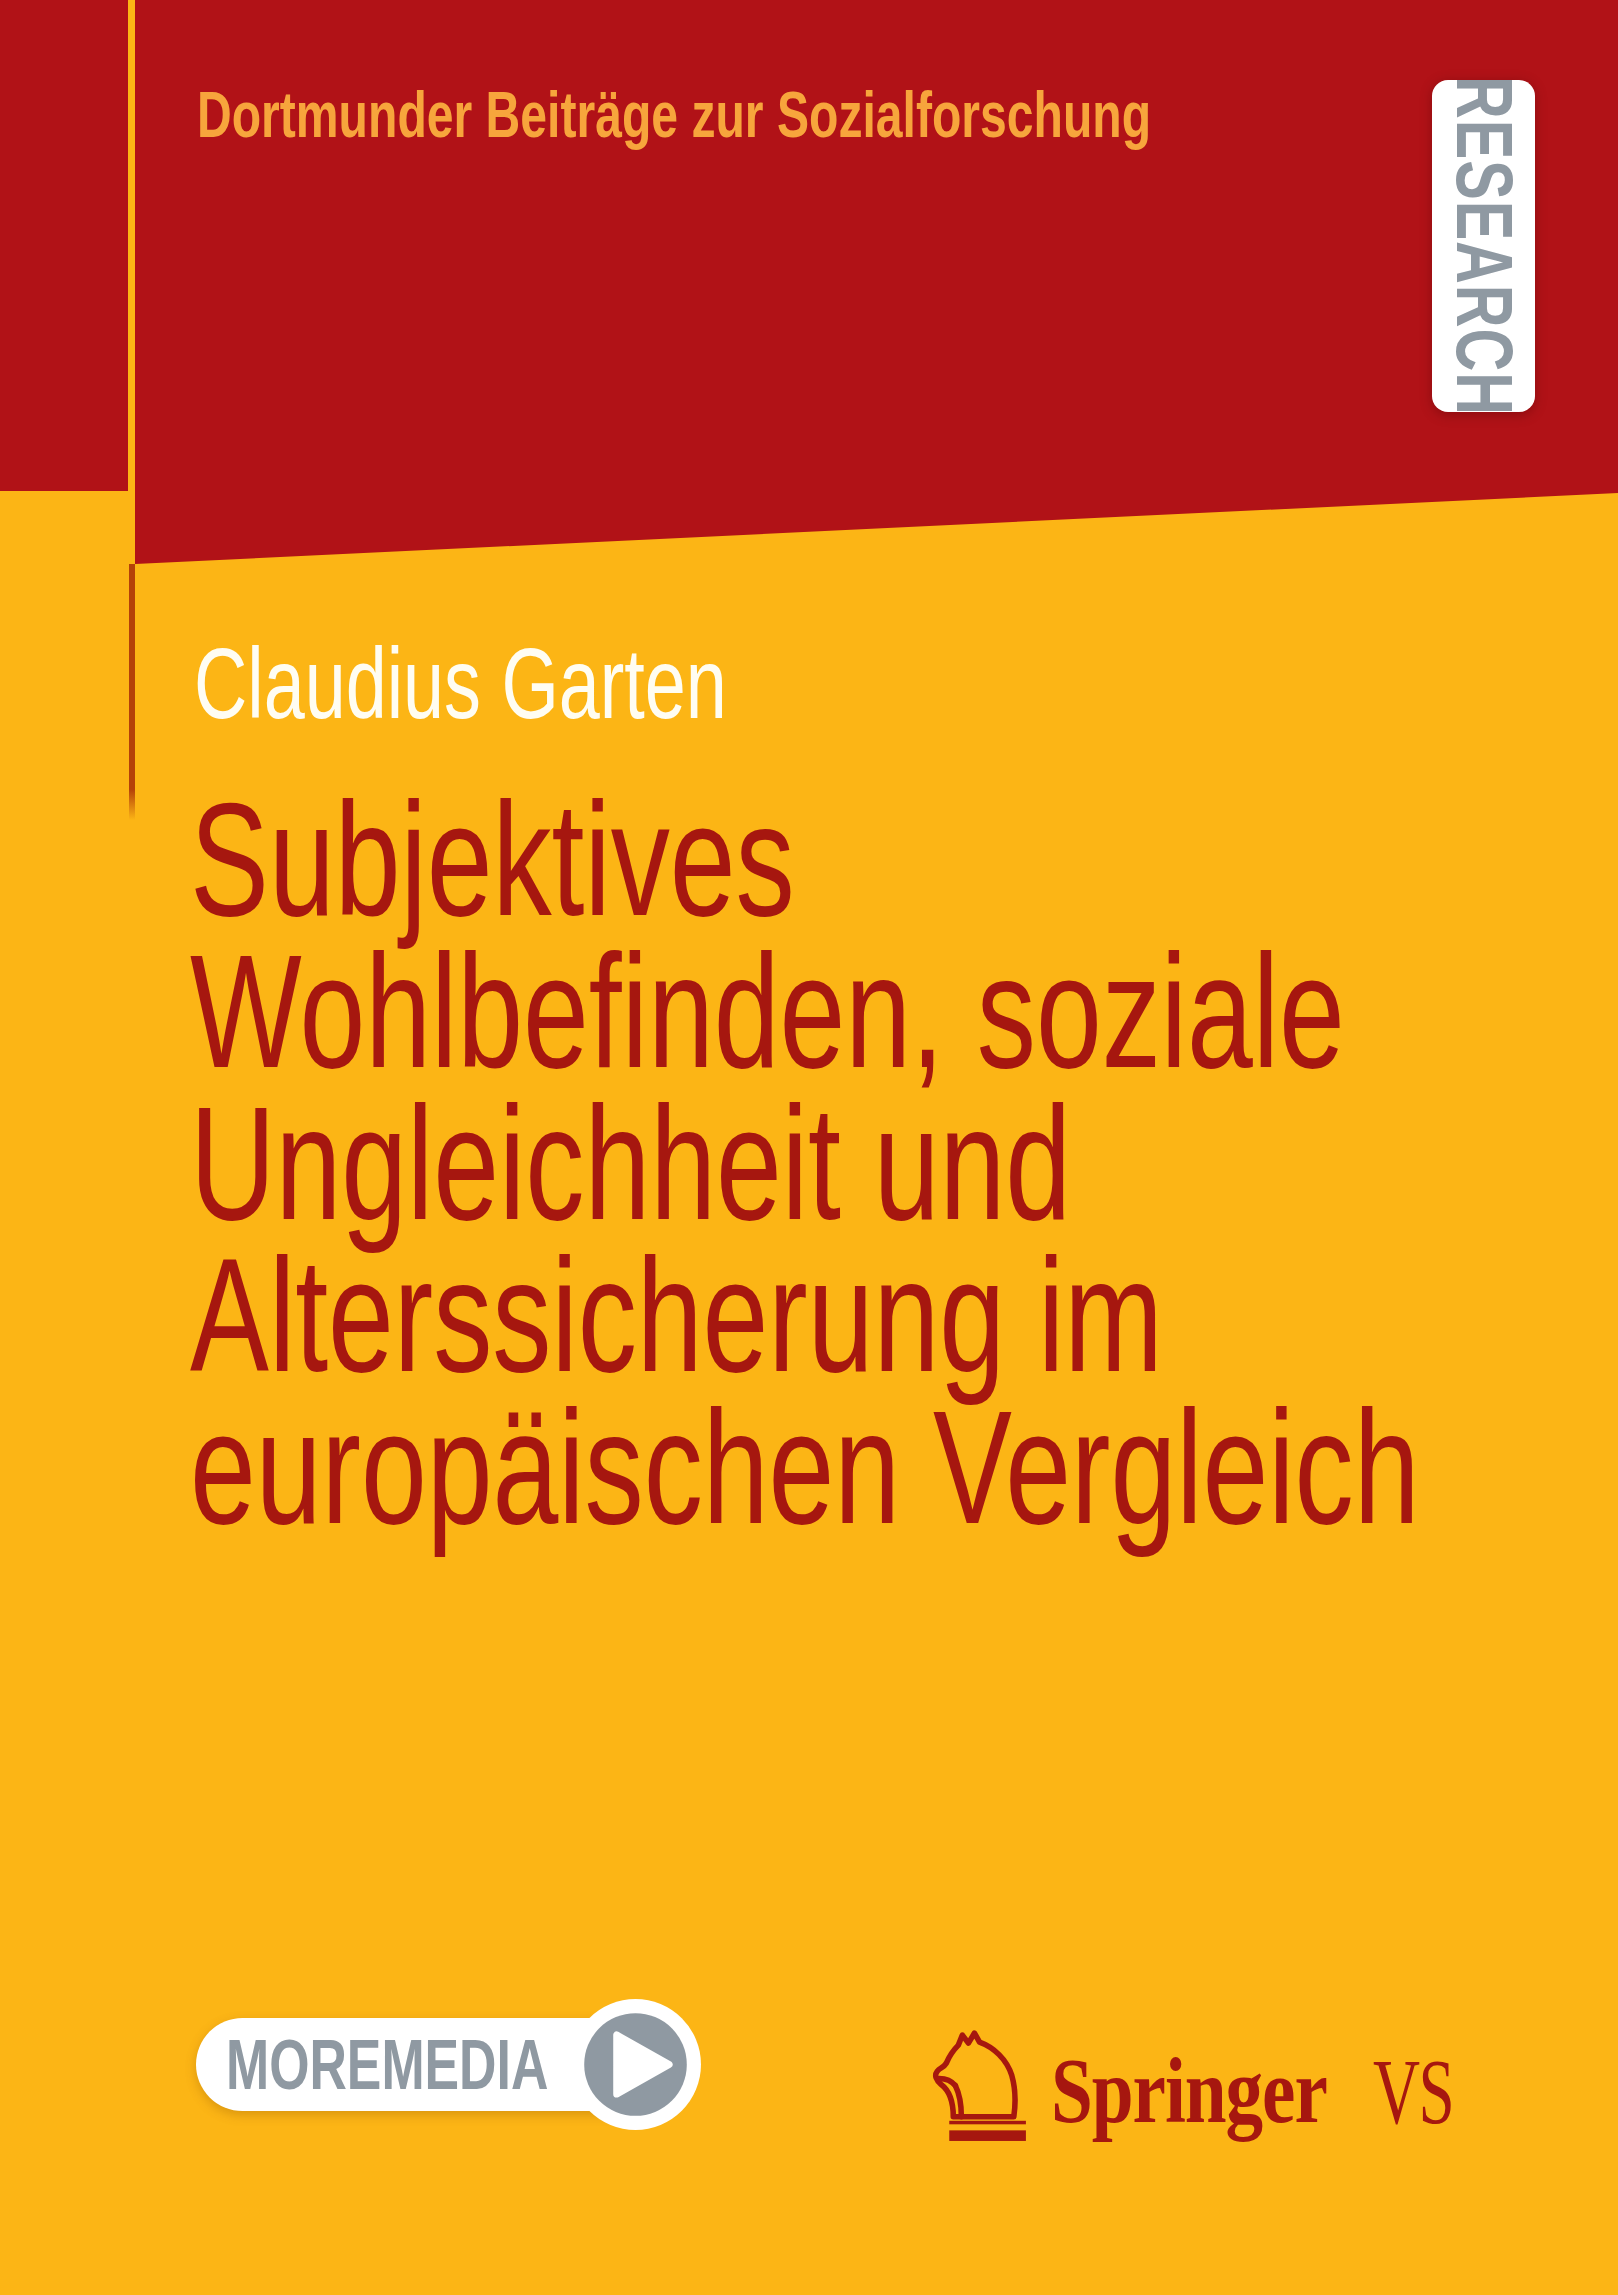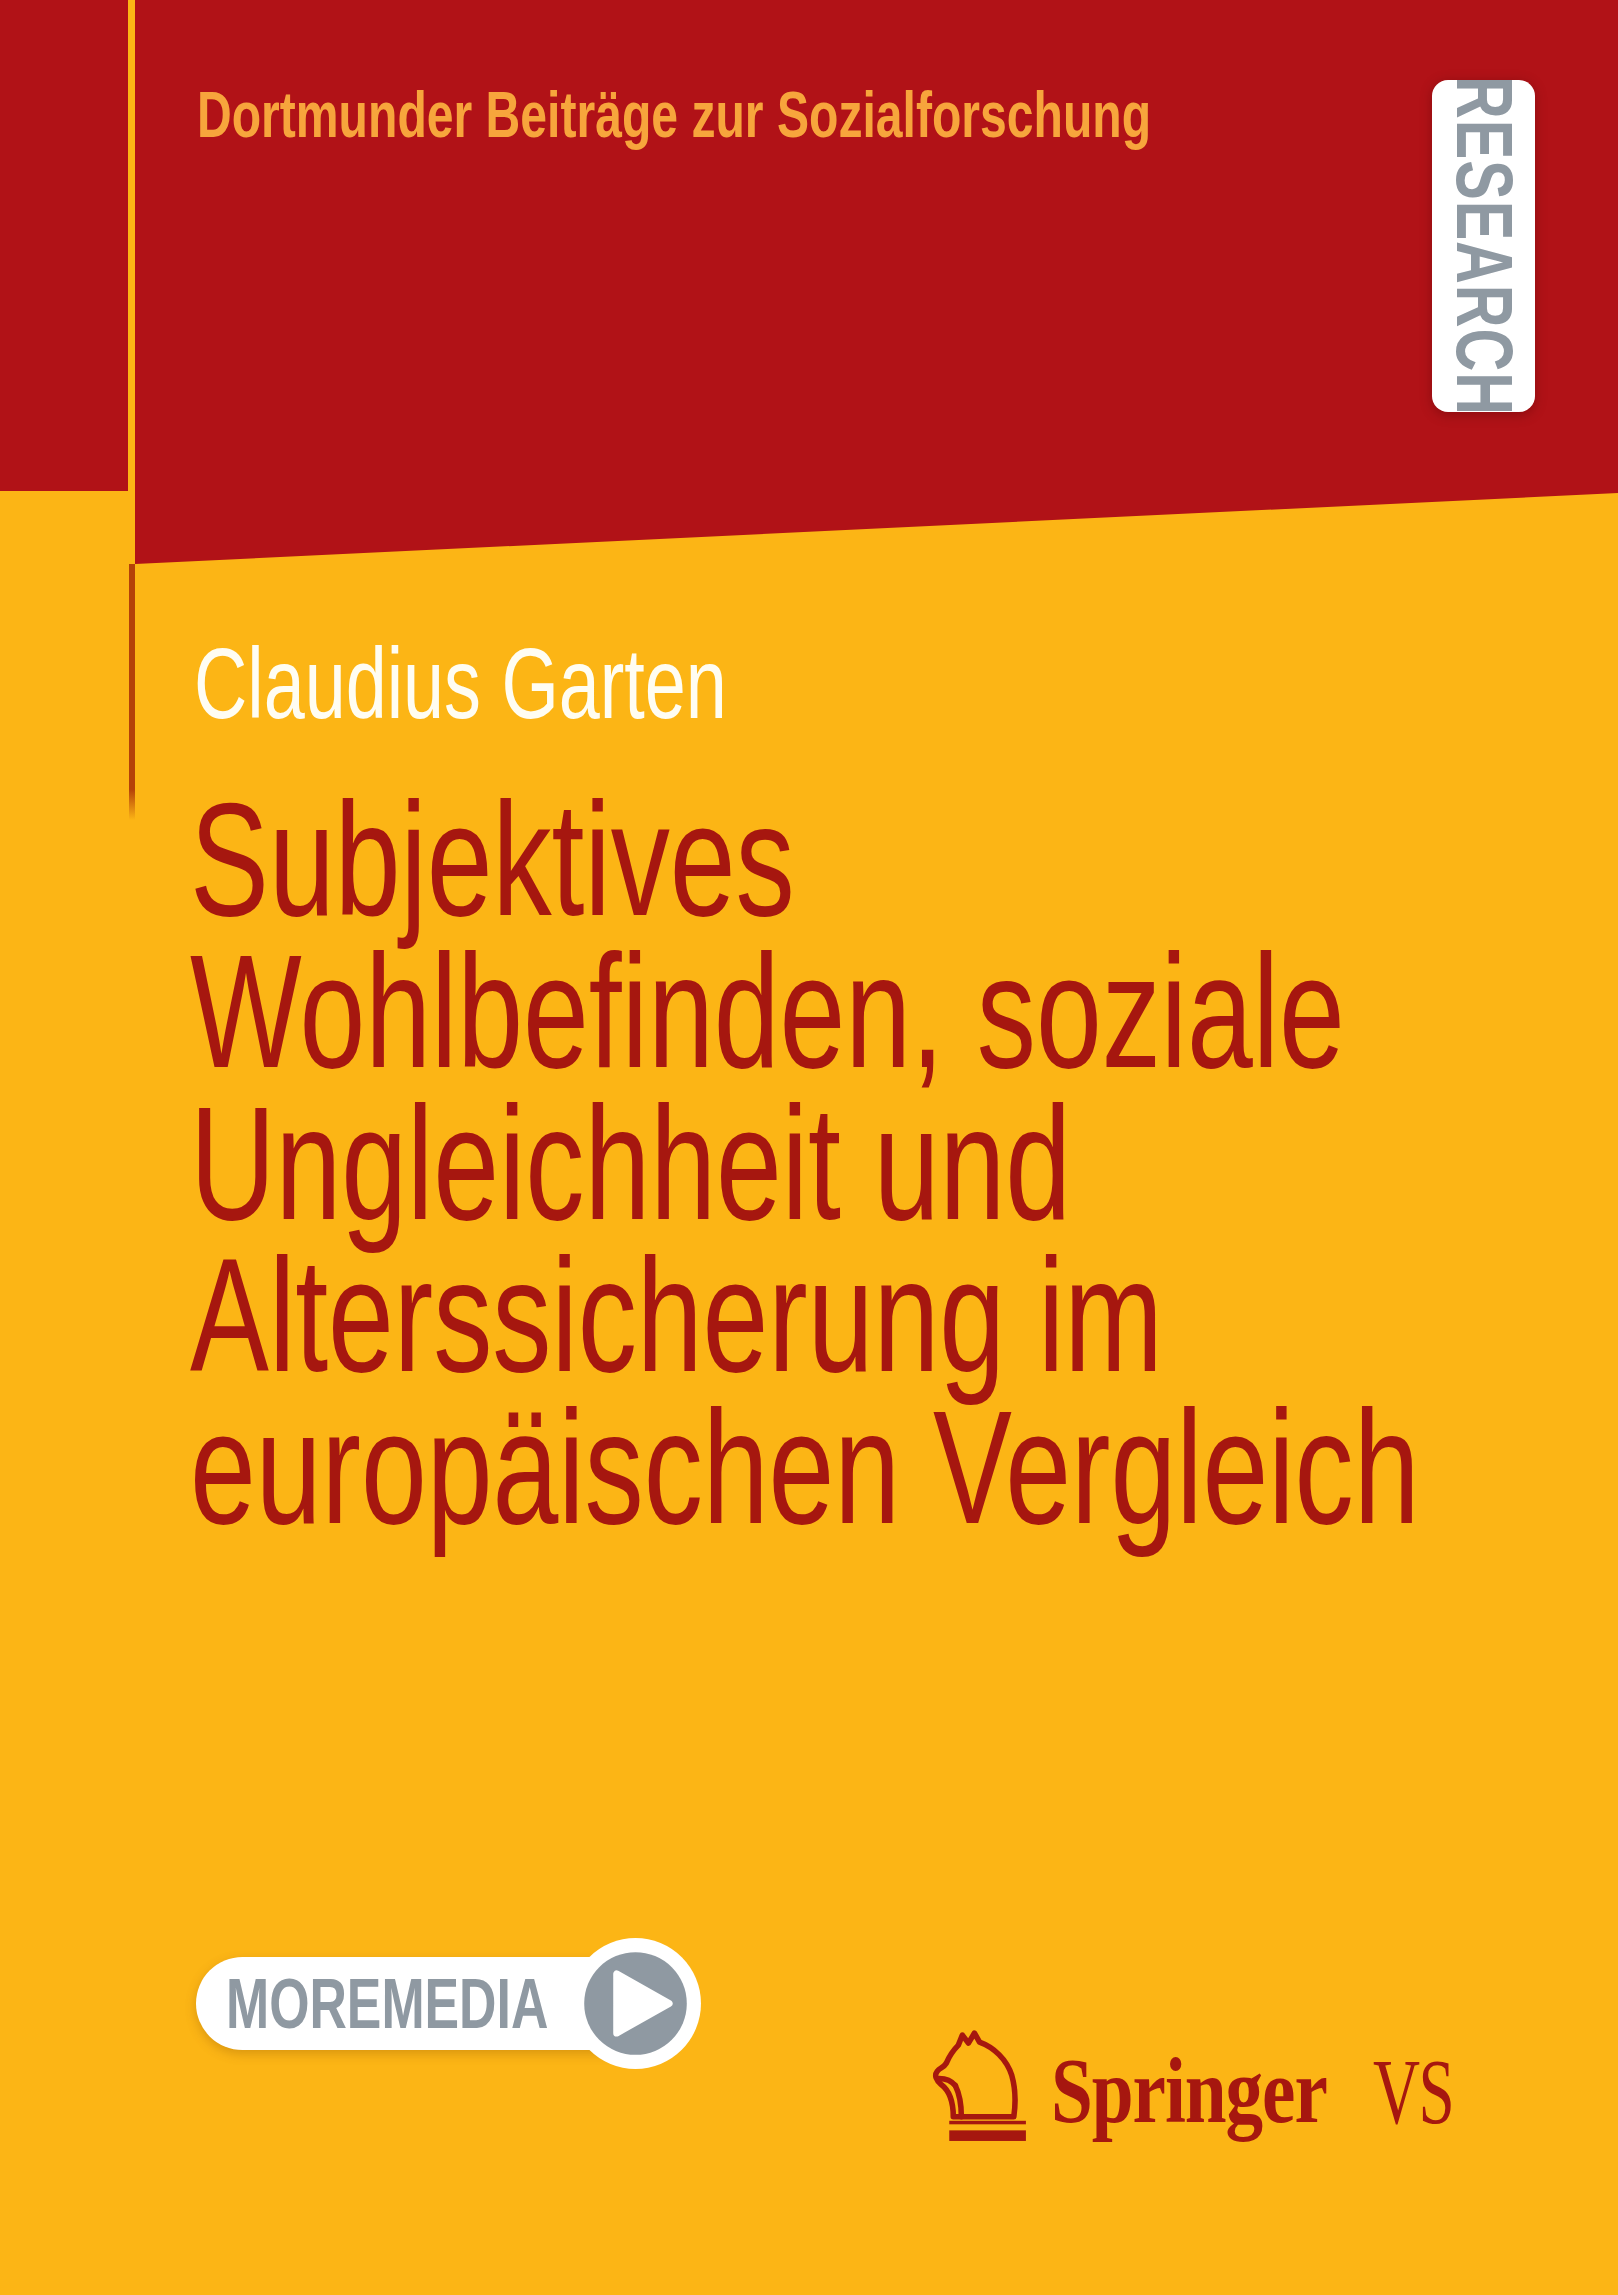--- a/index.html
+++ b/index.html
@@ -66,21 +66,21 @@
   
   .book-title{
     position:absolute;left:190px;top:783px;
     font-size:162px;line-height:152px;font-weight:400;
     color:var(--title-red);
     transform:scaleX(0.73);transform-origin:left top;
     white-space:nowrap;
   }
   
   .moremedia{
-    position:absolute;left:196px;top:1936px;width:513px;height:135px;
+    position:absolute;left:196px;top:1997px;width:513px;height:135px;
   }
   .moremedia .pill{
     position:absolute;left:0;top:21px;width:472px;height:93px;
     background:#ffffff;border-radius:47px;
     box-shadow:0 4px 10.8px rgba(140,80,0,0.30);
   }
   .moremedia .label{
     position:absolute;left:30px;top:50%;
     transform:translateY(-50%) scaleX(0.74);transform-origin:left center;
     font-size:70px;font-weight:bold;color:var(--badge-gray);

